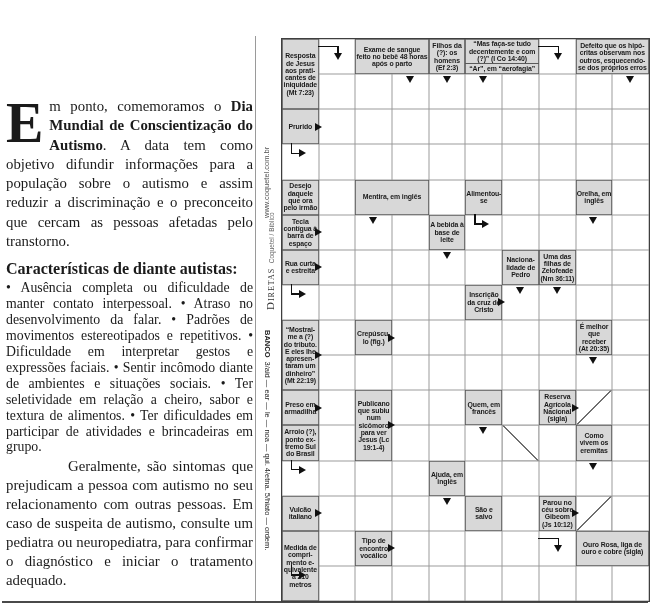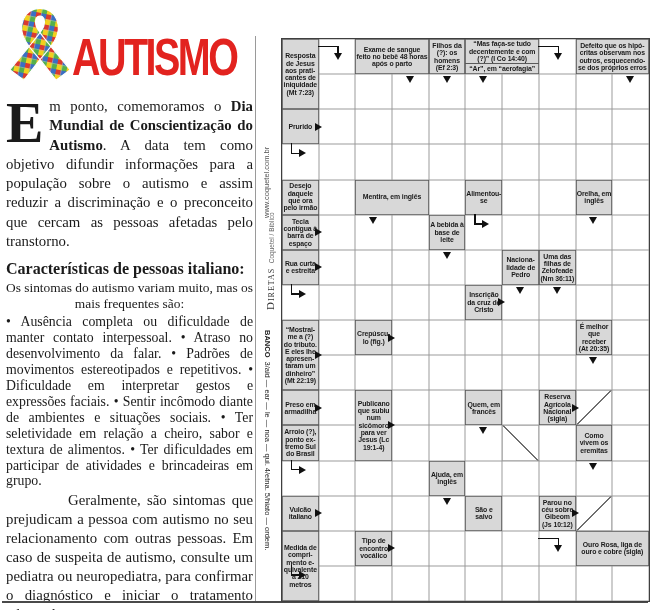--- a/index.html
+++ b/index.html
@@ -57,41 +57,24 @@
   .diag-bs{background:linear-gradient(to bottom right,transparent calc(50% - .7px),
         #6f6f6f calc(50% - .7px),#6f6f6f calc(50% + .7px),transparent calc(50% + .7px));}
   .diag-fs{background:linear-gradient(to bottom left,transparent calc(50% - .7px),
         #6f6f6f calc(50% - .7px),#6f6f6f calc(50% + .7px),transparent calc(50% + .7px));}
 </style>
 </head>
 <body>
 
 <div class="page">
 
-  <div class="masthead">
-    <svg class="ribbon" viewBox="0 0 72 92" xmlns="http://www.w3.org/2000/svg">
-      <defs>
-        <pattern id="pz" width="11" height="11" patternUnits="userSpaceOnUse" patternTransform="rotate(12)">
-          <rect x="0" y="0" width="5.5" height="5.5" fill="#d93a30"></rect>
-          <rect x="5.5" y="0" width="5.5" height="5.5" fill="#3a6fc4"></rect>
-          <rect x="0" y="5.5" width="5.5" height="5.5" fill="#f2cf1d"></rect>
-          <rect x="5.5" y="5.5" width="5.5" height="5.5" fill="#55b04c"></rect>
-        </pattern>
-      </defs>
-      <path d="M36 3 C19 3 11 22 21 38 C25 45 31 51 39 61 L53 79 68 68 49 45
-               C41 35 35 29 32 22 C30 16 32 11 36 11 C40 11 42 16 40 22
-               C37 29 31 35 23 45 L4 68 19 79 33 61 C41 51 47 45 51 38 C61 22 53 3 36 3 Z" fill="url(#pz)" stroke="#ffffff" stroke-width="1.2"></path>
-    </svg>
-    <div class="title" style="color: rgb(226, 35, 31);">AUTISMO</div>
-  </div>
 
   <div class="article">
     <p class="intro"><span class="dropcap">E</span><span>m ponto, comemoramos o </span><b>Dia Mundial de Conscientização do Autismo</b><span>. A data tem como objetivo difundir informações para a população sobre o autismo e assim reduzir a discriminação e o preconceito que cercam as pessoas afetadas pelo transtorno.</span></p>
-    <h2 class="subhead">Características de pessoas italiano:</h2>
-    <p class="lead">Os sintomas do autismo variam muito, mas os mais frequentes são:</p>
+    <h2 class="subhead">Características de diante autistas:</h2>
     <p class="bullets">• Ausência completa ou dificuldade de manter contato interpessoal. • Atraso no desenvolvimento da falar. • Padrões de movimentos estereotipados e repetitivos. • Dificuldade em interpretar gestos e expressões faciais. • Sentir incômodo diante de ambientes e situações sociais. • Ter seletividade em relação a cheiro, sabor e textura de alimentos. • Ter dificuldades em participar de atividades e brincadeiras em grupo.</p>
     <p class="closing">Geralmente, são sintomas que prejudicam a pessoa com autismo no seu relacionamento com outras pessoas. Em caso de suspeita de autismo, consulte um pediatra ou neuropediatra, para confirmar o diagnóstico e iniciar o tratamento adequado.</p>
 
   </div>
 
   <div class="divider-v"></div>
   <div class="bottom-rule"></div>
 
   <div class="side-www">www.coquetel.com.br</div>
   <div class="side-brand">

